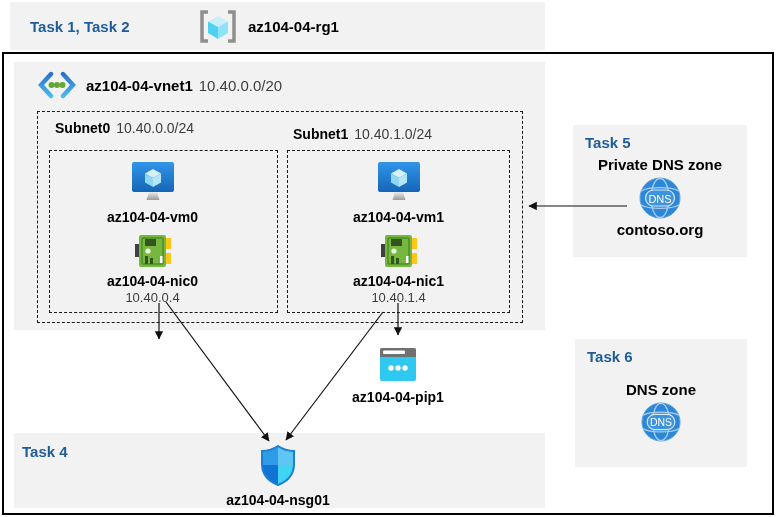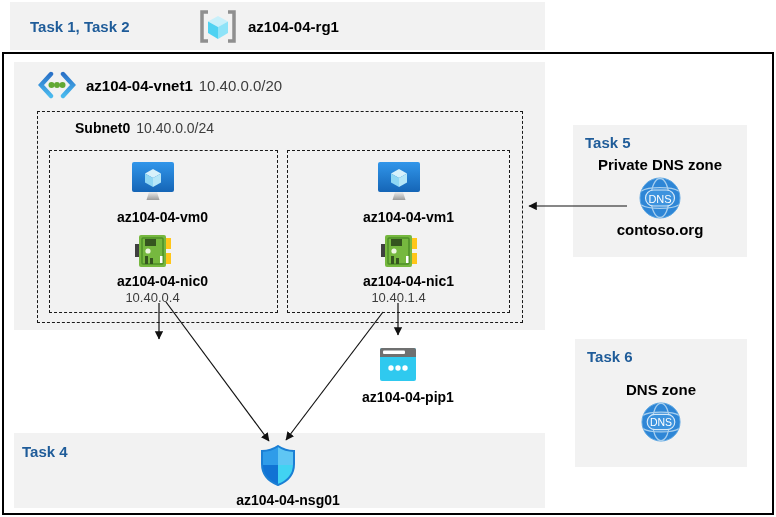--- a/index.html
+++ b/index.html
@@ -11,21 +11,21 @@
   
   .gray{background:var(--band_bg,#f2f2f2);}
   .top-band{left:10px;top:2px;width:535px;height:48px;}
   .vnet-region{left:14px;top:62px;width:531px;height:268px;}
   .task3-band{left:14px;top:343px;width:531px;height:74px;}
   .task4-band{left:14px;top:433px;width:531px;height:75px;}
   .task5-box{left:573px;top:125px;width:174px;height:132px;}
   .task6-box{left:575px;top:339px;width:172px;height:128px;}
   .task-label{font-weight:bold;font-size:15px;color:var(--task_label,#1f5c99);white-space:nowrap;}
   .strong{font-weight:bold;font-size:15px;color:#000;white-space:nowrap;}
-  .name{font-weight:bold;font-size:14px;color:#000;white-space:nowrap;margin-left:20px;}
+  .name{font-weight:bold;font-size:14px;color:#000;white-space:nowrap;}
   .cidr{font-size:14px;color:var(--text_muted,#3d3d3d);white-space:nowrap;}
   .ip{font-size:13px;color:var(--text_muted,#3d3d3d);white-space:nowrap;}
   
   .t12{left:20px;top:50%;transform:translateY(-50%);}
   .rg-icon{left:187px;top:7px;}
   .rg-name{left:238px;top:50%;transform:translateY(-50%);}
   
   .vnet-header{left:24px;top:9px;display:flex;align-items:center;gap:10px;}
   .vnet-title{display:flex;gap:6px;align-items:baseline;text-align:right;}
   
@@ -120,20 +120,24 @@
       </span>
     </div>
   </div>
 
   <div class="abs dashed subnets-outer"></div>
 
   <div class="abs subnet-label sl0">
     <span class="name">Subnet0</span>
     <span class="cidr">10.40.0.0/24</span>
   </div>
+  <div class="abs subnet-label sl1">
+    <span class="name">Subnet1</span>
+    <span class="cidr">10.40.1.0/24</span>
+  </div>
 
   <div class="abs dashed subnet-box sb0">
     <div class="col">
       <svg width="44" height="42" viewBox="0 0 44 42">
         <rect x="1" y="0" width="42" height="30" rx="2" fill="url(#vmg)"></rect>
         <polygon points="22,7 30,11.5 22,16 14,11.5" fill="#d7f1fb"></polygon>
         <polygon points="14,11.5 22,16 22,25 14,20.5" fill="#8fd7f4"></polygon>
         <polygon points="30,11.5 22,16 22,25 30,20.5" fill="#b5e6f8"></polygon>
         <polygon points="18,30 26,30 28.5,38 15.5,38" fill="url(#stg)"></polygon>
       </svg>

